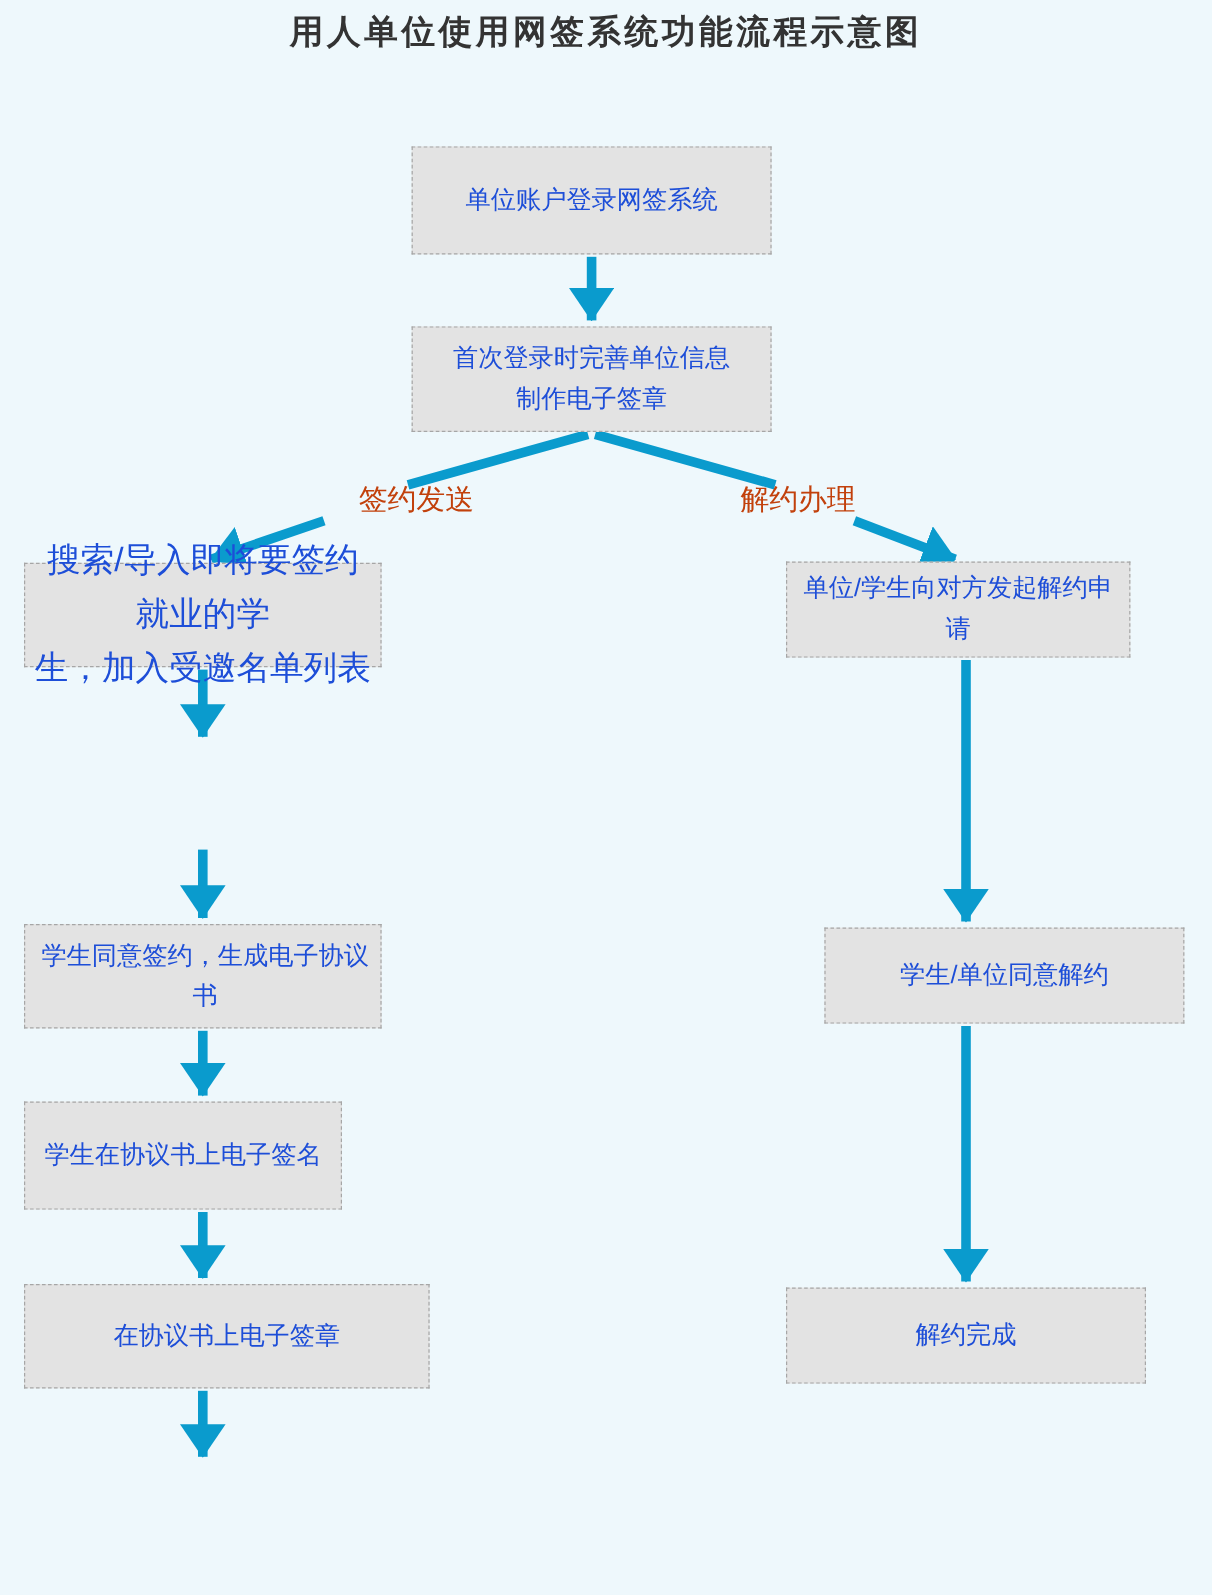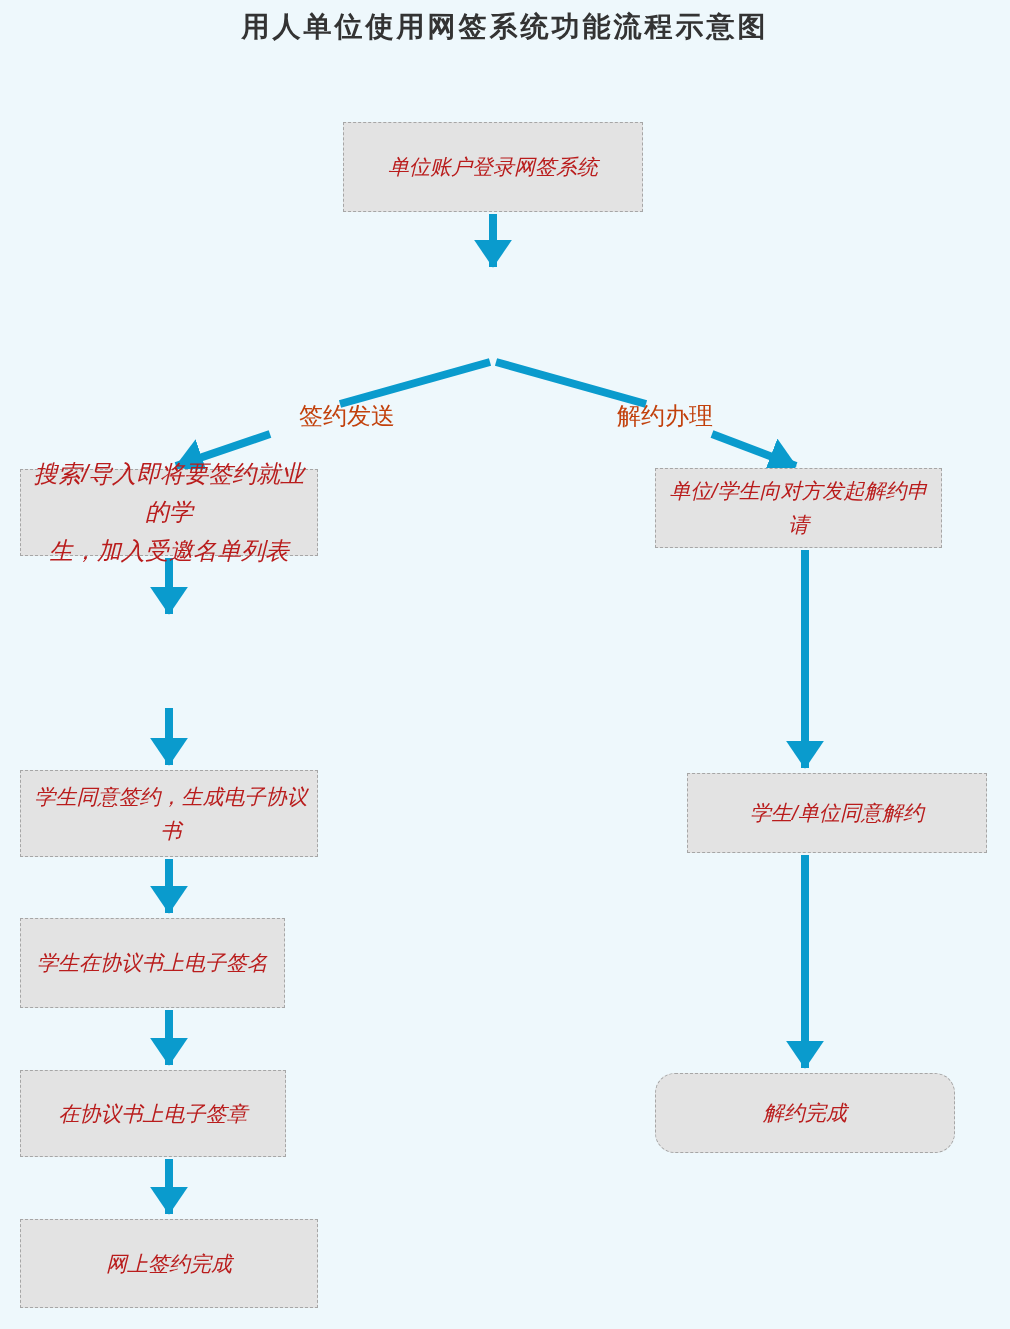--- a/index.html
+++ b/index.html
@@ -40,25 +40,24 @@
     display: flex;
     align-items: center;
     justify-content: center;
     box-sizing: border-box;
     text-align: center;
     padding: 4px 8px;
   }
   .box-label {
     font-size: 21px;
     line-height: 1.6;
-    color: #b91c1c;
+    color: #1d4ed8;
     white-space: pre-line;
-    font-style: italic;
   }
-  .box.small-text .box-label { font-size: 24px; }
+  .box.small-text .box-label { font-size: 28px; }
   .branch-label {
     position: absolute;
     width: 160px;
     text-align: center;
     font-size: 24px;
     color: #c2410c;
   }
 </style>
 </head>
 <body>
@@ -88,52 +87,53 @@
     <path class="arrow" marker-end="url(#ah)" d="M169,1159 L169,1214"></path>
 
     <path class="arrow" marker-end="url(#ah)" d="M805,550 L805,768"></path>
     <path class="arrow" marker-end="url(#ah)" d="M805,855 L805,1068"></path>
   </svg>
 
   <div class="box" style="left:343px; top:122px; width:300px; height:90px;">
     <span class="box-label">单位账户登录网签系统</span>
   </div>
 
+  <div class="box" style="left:343px; top:272px; width:300px; height:88px;">
+    <span class="box-label">首次登录时完善单位信息
+制作电子签章</span>
+  </div>
 
   <div class="branch-label" style="left:267px; top:400px;">签约发送</div>
 
   <div class="branch-label" style="left:585px; top:400px;">解约办理</div>
 
   <div class="box small-text" style="left:20px; top:469px; width:298px; height:87px;">
     <span class="box-label">搜索/导入即将要签约就业的学
 生，加入受邀名单列表</span>
   </div>
 
 
   <div class="box" style="left:20px; top:770px; width:298px; height:87px;padding-left:12px;">
     <span class="box-label">学生同意签约，生成电子协议书</span>
   </div>
 
   <div class="box" style="left:20px; top:918px; width:265px; height:90px;">
     <span class="box-label">学生在协议书上电子签名</span>
   </div>
 
-  <div class="box" style="left:20px; top:1070px; width:266px; height:87px;">
+  <div class="box" style="left:20px; top:1070px; width:338px; height:87px;">
     <span class="box-label">在协议书上电子签章</span>
   </div>
 
-  <div class="box" style="left:20px; top:1219px; width:298px; height:89px;">
-    <span class="box-label">网上签约完成</span>
-  </div>
 
   <div class="box" style="left:655px; top:468px; width:287px; height:80px;">
     <span class="box-label">单位/学生向对方发起解约申请</span>
   </div>
 
   <div class="box" style="left:655px; top:773px; width:300px; height:80px;margin-left:32px;">
     <span class="box-label">学生/单位同意解约</span>
   </div>
 
-  <div class="box" style="left:655px; top:1073px; width:300px; height:80px;border-radius:20px;">
+  <div class="box" style="left:655px; top:1073px; width:300px; height:80px;">
     <span class="box-label">解约完成</span>
   </div>
 
 </div>
 
 </body></html>

